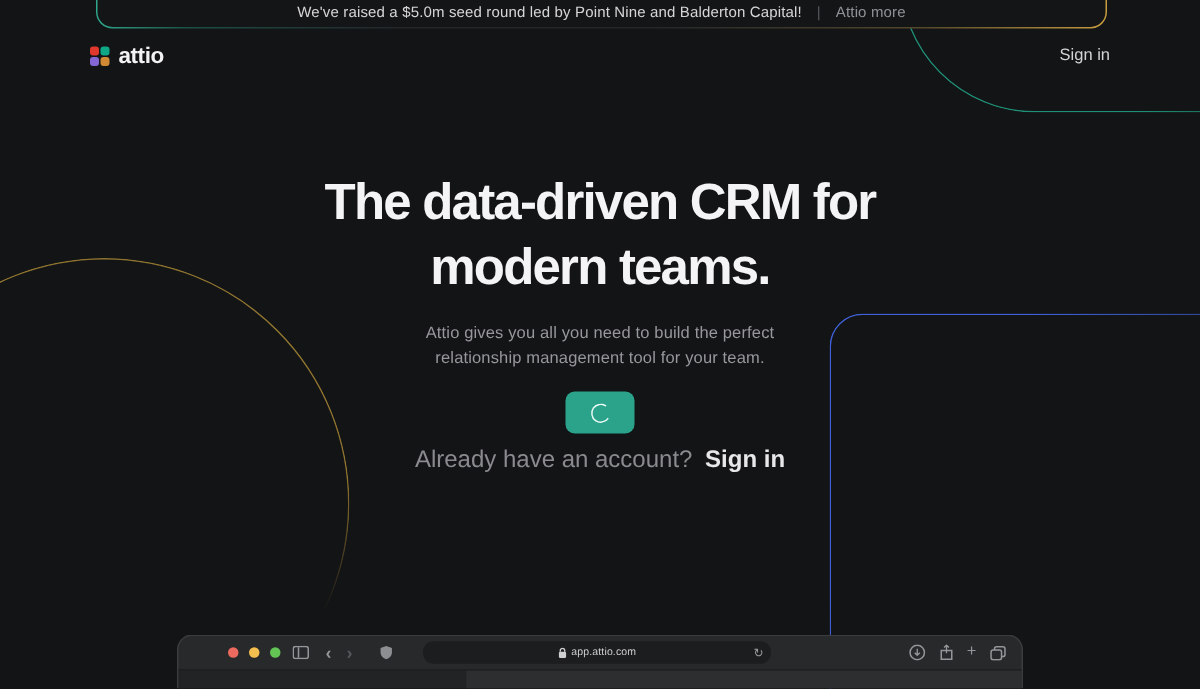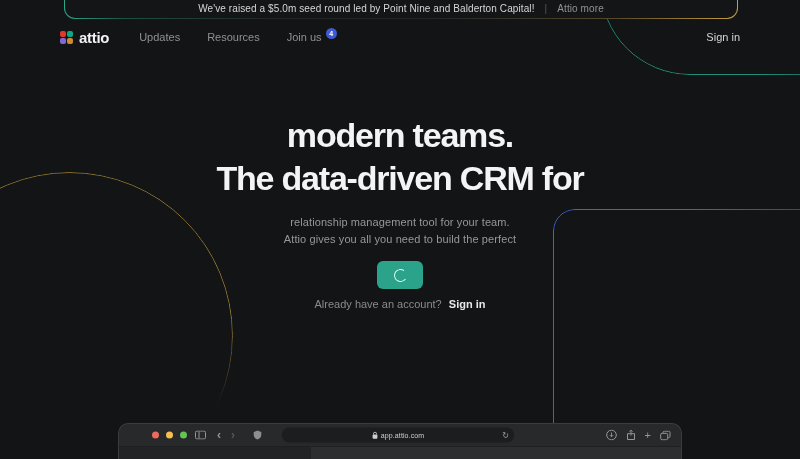--- a/index.html
+++ b/index.html
@@ -78,21 +78,21 @@
   .cta-btn {
     margin-top:13px; width:46px; height:28px; border:none; border-radius:6px;
     background:#2ba38b; display:inline-flex; align-items:center; justify-content:center;
     cursor:pointer;
   }
   .spinner {
     width:13px; height:13px; border-radius:50%;
     border:1.5px solid #eafaf5; border-top-color:transparent;
     transform:rotate(80deg); display:block;
   }
-  .hero-signin { margin-top:9px; font-size:11px; }
+  .hero-signin { margin-top:9px; font-size:16px; }
   .hero-signin .q { color:#8a8a8f; }
   .hero-signin .s { color:#e8e8ea; font-weight:700; margin-left:4px; cursor:pointer; }
 
   
   .browser {
     position:absolute; left:118px; top:423px; width:564px; height:36px;
     border-radius:10px 10px 0 0; background:#28292b;
     border:1px solid #3a3c3e; border-bottom:none; z-index:5;
   }
   .toolbar { position:relative; height:23px; border-bottom:1px solid #1e1f21; }
@@ -139,40 +139,32 @@
 <div class="nav">
   <div class="brand">
     <span class="logo-grid">
       <i class="lg-1"></i>
         <i class="lg-2"></i>
         <i class="lg-3"></i>
         <i class="lg-4"></i>
     </span>
     <span class="brand-name">attio</span>
   </div>
-  <div class="nav-links">
-    <span class="nav-link">Updates</span>
-    <span class="nav-link">Resources</span>
-    <span class="nav-link">
-      <span>Join us</span>
-      <span class="nav-badge">4</span>
-    </span>
-  </div>
   <div class="nav-spacer"></div>
   <span class="nav-signin">Sign in</span>
 </div>
 
 <div class="hero">
   <div class="hero-title">
+    <div>The data-driven CRM for</div>
     <div>modern teams.</div>
-    <div>The data-driven CRM for</div>
   </div>
   <div class="hero-sub">
+    <div>Attio gives you all you need to build the perfect</div>
     <div>relationship management tool for your team.</div>
-    <div>Attio gives you all you need to build the perfect</div>
   </div>
   <button class="cta-btn">
     <span class="spinner"></span>
   </button>
   <div class="hero-signin">
     <span class="q">Already have an account?</span>
     <span class="s">Sign in</span>
   </div>
 </div>
 

